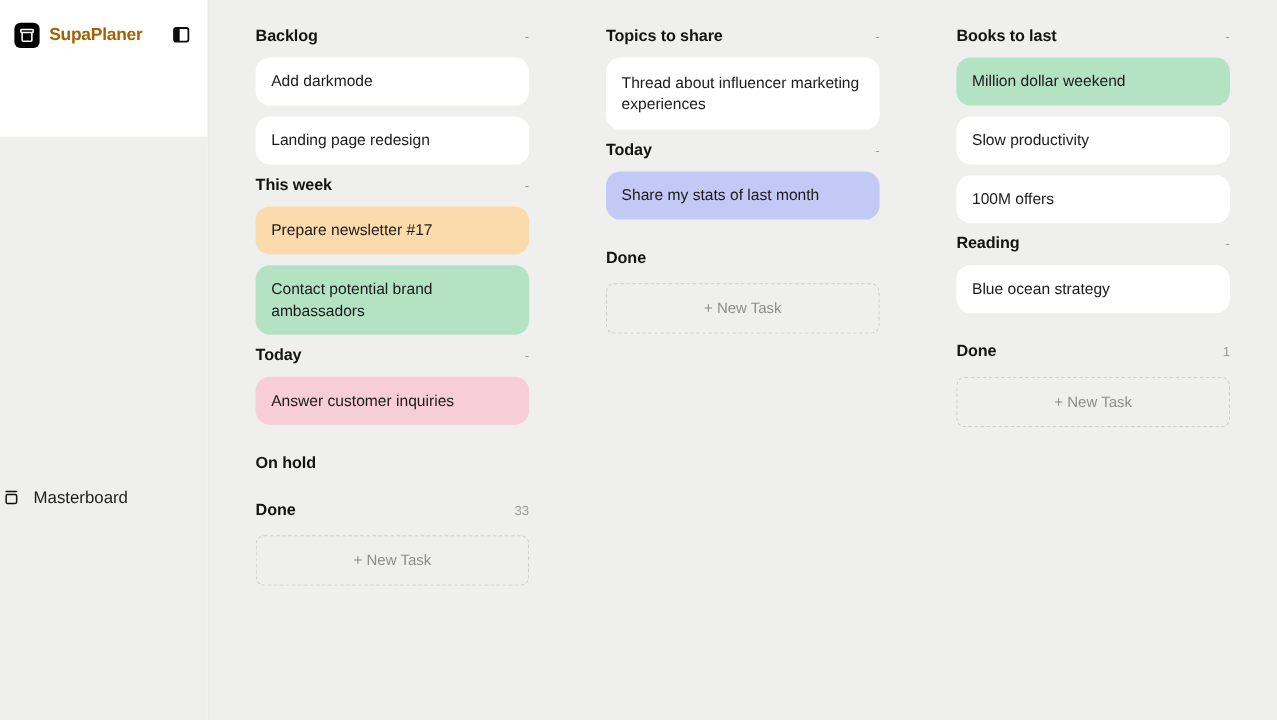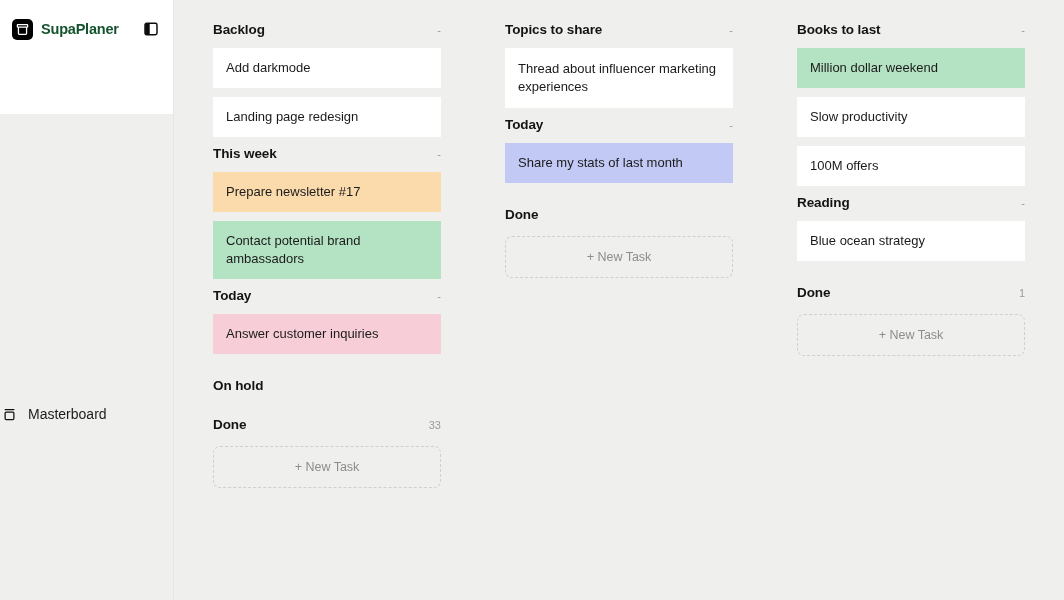--- a/index.html
+++ b/index.html
@@ -36,21 +36,21 @@
     border-radius: 5px;
     display: flex;
     align-items: center;
     justify-content: center;
     flex: 0 0 auto;
   }
   .brand-logo svg { display: block; }
   .brand-name {
     font-size: 14.5px;
     font-weight: bold;
-    color: #14532d;
+    color: #a16207;
     letter-spacing: -0.2px;
     margin-left: 8px;
     white-space: nowrap;
   }
   .sidebar-toggle {
     margin-left: auto;
     width: 18px; height: 18px;
     display: flex;
     align-items: center;
     justify-content: center;
@@ -121,21 +121,21 @@
   .group-count {
     font-size: 11px;
     color: #9b9b9b;
     font-weight: normal;
     min-width: 8px;
     text-align: right;
   }
 
   .card {
     background: #ffffff;
-    border-radius: 0;
+    border-radius: 12px;
     font-size: 13px;
     color: #1b1b1b;
     line-height: 18px;
     padding: 11px 13px;
     margin-bottom: 9px;
     min-height: 38px;
     display: flex;
     align-items: center;
     cursor: pointer;
   }

